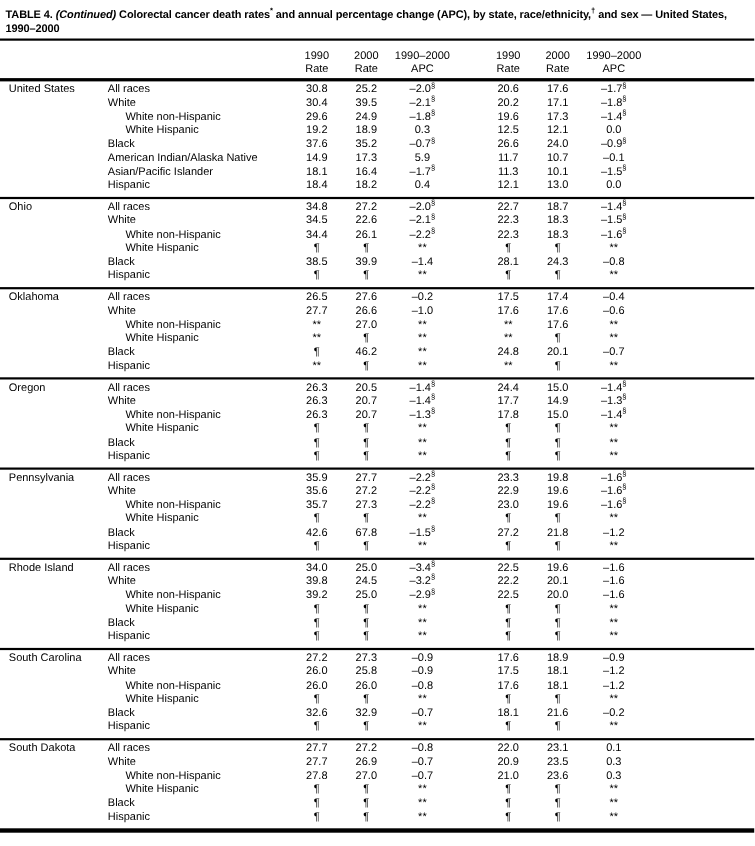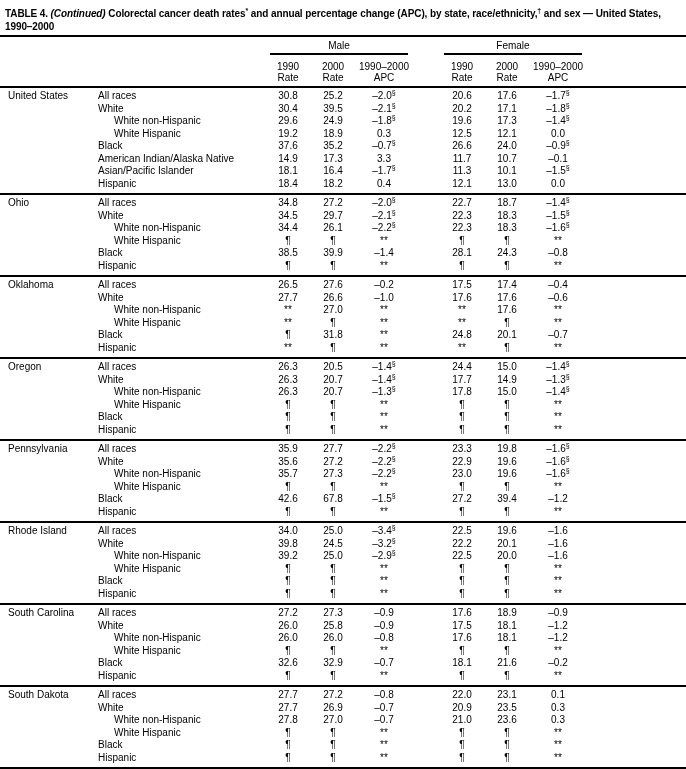--- a/index.html
+++ b/index.html
@@ -55,30 +55,20 @@
   <div class="title">
     <span>TABLE 4.</span>
     <span class="ital">(Continued)</span>
     <span>Colorectal cancer death rates</span><sup>*</sup>
     <span>and annual percentage change (APC), by state, race/ethnicity,</span><sup>†</sup>
     <span>and sex — United States, 1990–2000</span>
   </div>
   <div class="rule-title"></div>
 
   <div class="thead">
-    <div class="grid">
-      <div class="hg hg-male">
-        <span>Male</span>
-        <div class="hline"></div>
-      </div>
-      <div class="hg hg-female">
-        <span>Female</span>
-        <div class="hline"></div>
-      </div>
-    </div>
     <div class="grid hsub">
       <div class="hc hc3">
         <div>1990</div>
         <div>Rate</div>
       </div>
       <div class="hc hc4">
         <div>2000</div>
         <div>Rate</div>
       </div>
       <div class="hc hc5">
@@ -156,21 +146,21 @@
     <div class="c"></div>
     <div class="c num">26.6</div>
     <div class="c num">24.0</div>
     <div class="c num">–0.9<sup>§</sup></div>
   </div>
         <div class="grid row">
     <div class="c state"></div>
     <div class="c race">American Indian/Alaska Native</div>
     <div class="c num">14.9</div>
     <div class="c num">17.3</div>
-    <div class="c num">3.3</div>
+    <div class="c num">5.9</div>
     <div class="c"></div>
     <div class="c num">11.7</div>
     <div class="c num">10.7</div>
     <div class="c num">–0.1</div>
   </div>
         <div class="grid row">
     <div class="c state"></div>
     <div class="c race">Asian/Pacific Islander</div>
     <div class="c num">18.1</div>
     <div class="c num">16.4</div>
@@ -201,21 +191,21 @@
     <div class="c num">–2.0<sup>§</sup></div>
     <div class="c"></div>
     <div class="c num">22.7</div>
     <div class="c num">18.7</div>
     <div class="c num">–1.4<sup>§</sup></div>
   </div>
         <div class="grid row">
     <div class="c state"></div>
     <div class="c race">White</div>
     <div class="c num">34.5</div>
-    <div class="c num">29.7</div>
+    <div class="c num">22.6</div>
     <div class="c num">–2.1<sup>§</sup></div>
     <div class="c"></div>
     <div class="c num">22.3</div>
     <div class="c num">18.3</div>
     <div class="c num">–1.5<sup>§</sup></div>
   </div>
         <div class="grid row">
     <div class="c state"></div>
     <div class="c race indent">White non-Hispanic</div>
     <div class="c num">34.4</div>
@@ -302,21 +292,21 @@
     <div class="c num">**</div>
     <div class="c"></div>
     <div class="c num">**</div>
     <div class="c num">¶</div>
     <div class="c num">**</div>
   </div>
         <div class="grid row">
     <div class="c state"></div>
     <div class="c race">Black</div>
     <div class="c num">¶</div>
-    <div class="c num">31.8</div>
+    <div class="c num">46.2</div>
     <div class="c num">**</div>
     <div class="c"></div>
     <div class="c num">24.8</div>
     <div class="c num">20.1</div>
     <div class="c num">–0.7</div>
   </div>
         <div class="grid row">
     <div class="c state"></div>
     <div class="c race">Hispanic</div>
     <div class="c num">**</div>
@@ -442,21 +432,21 @@
     <div class="c num">**</div>
   </div>
         <div class="grid row">
     <div class="c state"></div>
     <div class="c race">Black</div>
     <div class="c num">42.6</div>
     <div class="c num">67.8</div>
     <div class="c num">–1.5<sup>§</sup></div>
     <div class="c"></div>
     <div class="c num">27.2</div>
-    <div class="c num">39.4</div>
+    <div class="c num">21.8</div>
     <div class="c num">–1.2</div>
   </div>
         <div class="grid row">
     <div class="c state"></div>
     <div class="c race">Hispanic</div>
     <div class="c num">¶</div>
     <div class="c num">¶</div>
     <div class="c num">**</div>
     <div class="c"></div>
     <div class="c num">¶</div>

